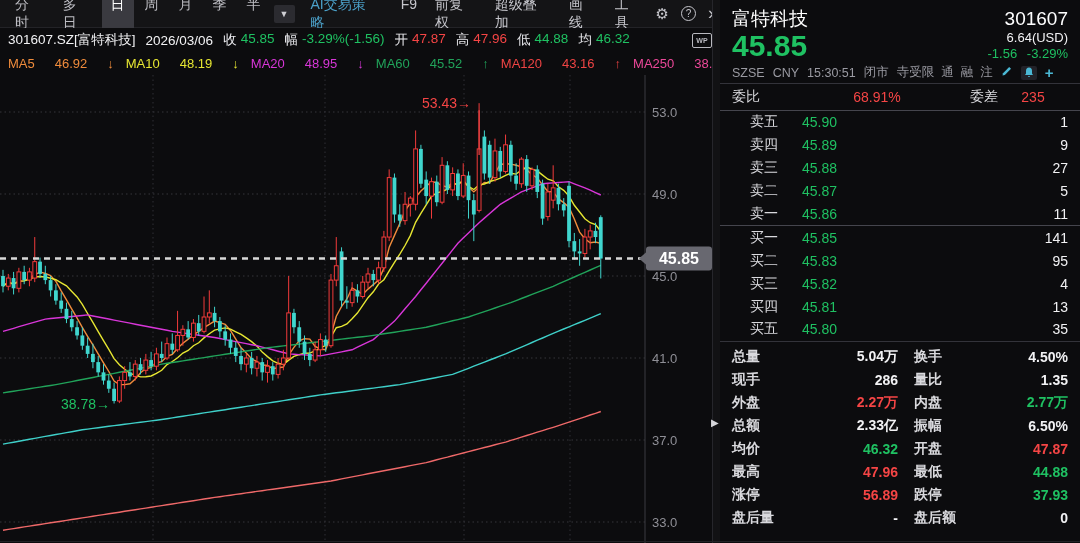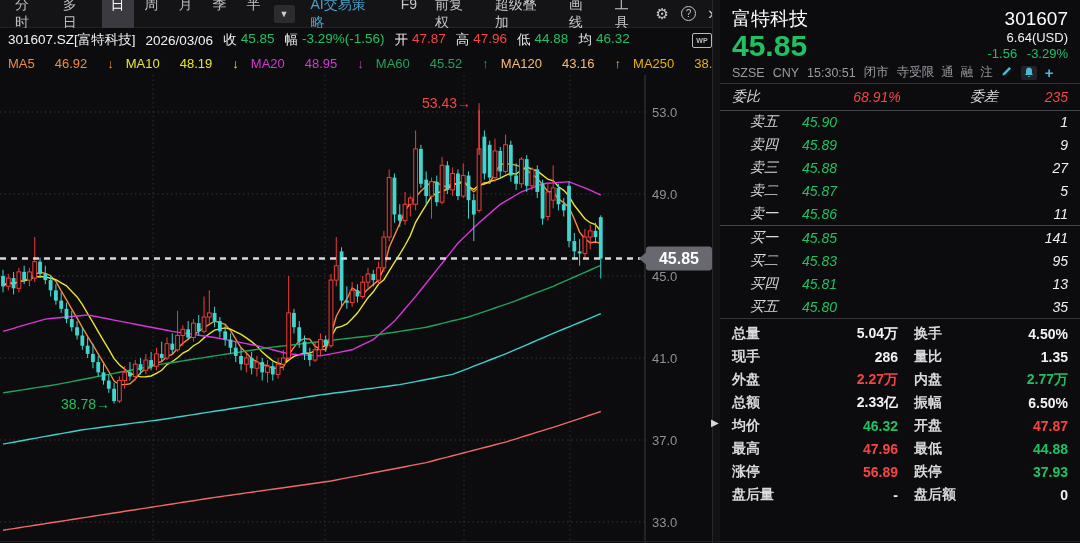--- a/index.html
+++ b/index.html
@@ -45,21 +45,21 @@
   #p-code { font-size:19px; color:#ffffff; }
   #p-row2 { display:flex; justify-content:space-between; align-items:flex-end; margin-top:-2px; }
   #p-price { font-size:30px; font-weight:bold; color:#1fc162; line-height:32px; }
   #p-chg-wrap { text-align:right; font-size:13px; line-height:16px; }
   #p-meta { display:flex; align-items:center; gap:8px; font-size:12.5px; color:#9a9aa2; margin-top:2px; }
   #p-meta .mi { color:#9a9aa2; }
   .cyicon { color:#4bb8d4; font-weight:bold; }
   .bellbox { width:16px; height:14px; background:#222228; border-radius:2px; display:inline-flex; align-items:center; justify-content:center; }
   .sect-div { border-top:1px solid #33333a; }
   #p-weibi { display:flex; align-items:center; height:26px; padding:0 12px; }
-  .book-row,#p-weibi { font-size:14px;font-style:italic; }
+  .book-row,#p-weibi { font-size:14px; }
   .book-row { display:flex; align-items:center; height:22.9px; padding:0 12px; }
   .book-row .bl { width:52px; color:#d9d9dd;margin-left:18px; }
   .book-row .bp { flex:1; text-align:left; }
   .book-row .bq { width:70px; text-align:right; color:#f2f2f4; }
   .stat-row { display:flex; align-items:center; height:22.9px; padding:0 12px;font-weight:bold; }
   .stat-row .sl { width:62px; color:#d9d9dd; }
   .stat-row .sv { width:104px; text-align:right; }
   .stat-row .sl2 { width:62px; color:#d9d9dd; margin-left:16px; }
   .stat-row .sv2 { flex:1; text-align:right; }
   #bottom-line { position:absolute; left:0; top:541px; width:1080px; height:1px; background:#222226; }
@@ -140,26 +140,26 @@
       <span class="ma-it" style="color: rgb(216, 54, 216);">
         <span>MA20</span>
         <span>48.95</span>
         <span>↓</span>
       </span>
       <span class="ma-it" style="color: rgb(33, 163, 90); justify-content: flex-end;">
         <span>MA60</span>
         <span>45.52</span>
         <span>↑</span>
       </span>
-      <span class="ma-it" style="color: #fdba74;">
+      <span class="ma-it" style="color: #ef4444;">
         <span>MA120</span>
         <span>43.16</span>
         <span>↑</span>
       </span>
-      <span class="ma-it" style="color: #eab308;">
+      <span class="ma-it" style="color: #ec4899;">
         <span>MA250</span>
         <span>38.39</span>
         <span>↑</span>
       </span>
     </span>
   <span id="ma-extra">
     <span id="collapse-tri">▼</span>
     <span id="lock-icon">!</span>
   </span>
 </div>
@@ -467,21 +467,21 @@
       </span>
       <span class="cyicon" style="font-size:15px;">+</span>
     </div>
   </div>
 
   <div class="sect-div"></div>
   <div id="p-weibi">
     <span class="bl" style="width:52px;color:#d9d9dd;">委比</span>
     <span class="red" style="flex:1;text-align:center;">68.91%</span>
     <span style="color:#d9d9dd;">委差</span>
-    <span class="red" style="width:70px;text-align:right;">235</span>
+    <span class="red" style="width:70px;text-align:center;">235</span>
   </div>
   <div class="sect-div" style="border-top-color:#45454d;"></div>
 
   <div id="asks-holder">
       <div class="book-row">
         <span class="bl">卖五</span>
         <span class="bp green">45.90</span>
         <span class="bq">1</span>
       </div>
       <div class="book-row">
@@ -509,20 +509,25 @@
   <div id="bids-holder">
       <div class="book-row">
         <span class="bl">买一</span>
         <span class="bp green">45.85</span>
         <span class="bq">141</span>
       </div>
       <div class="book-row">
         <span class="bl">买二</span>
         <span class="bp green">45.83</span>
         <span class="bq">95</span>
+      </div>
+      <div class="book-row">
+        <span class="bl">买三</span>
+        <span class="bp green">45.82</span>
+        <span class="bq">4</span>
       </div>
       <div class="book-row">
         <span class="bl">买四</span>
         <span class="bp green">45.81</span>
         <span class="bq">13</span>
       </div>
       <div class="book-row">
         <span class="bl">买五</span>
         <span class="bp green">45.80</span>
         <span class="bq">35</span>

